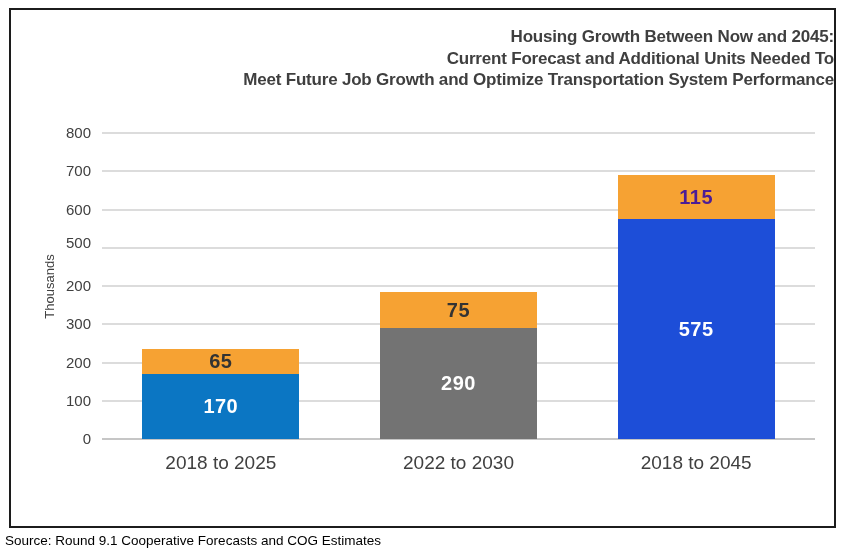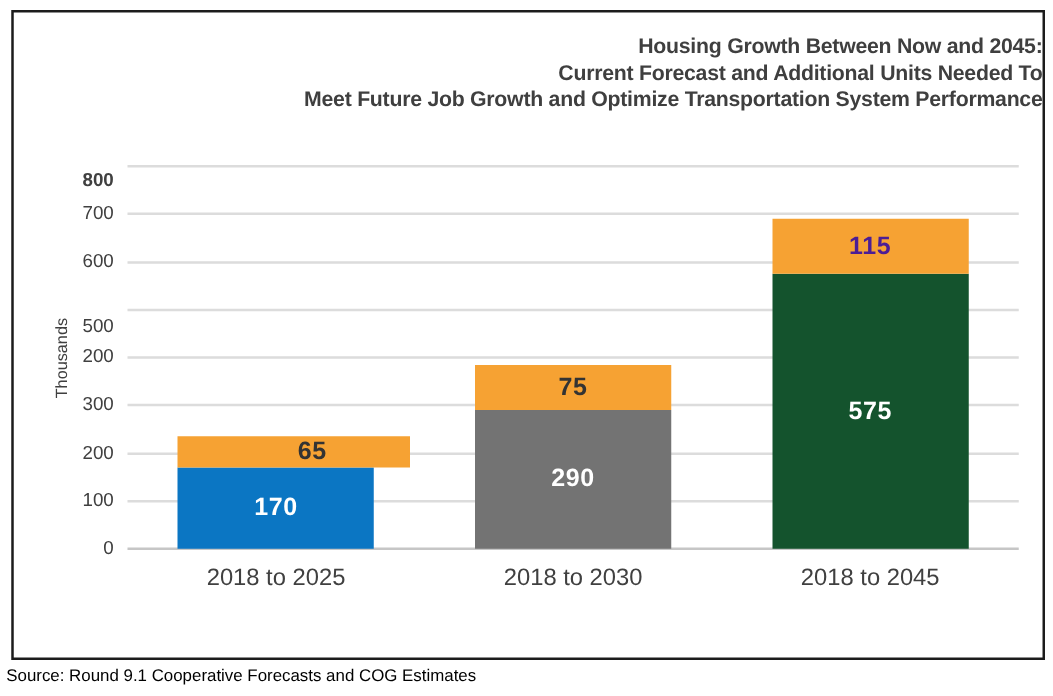--- a/index.html
+++ b/index.html
@@ -129,42 +129,42 @@
       <div class="ytick-label" style="top: 306px;">0</div>
       <div class="gridline" style="top: 266.75px;"></div>
       <div class="ytick-label" style="top: 267.75px; text-align: right;">100</div>
       <div class="gridline" style="top: 228.5px;"></div>
       <div class="ytick-label" style="top: 229.5px;">200</div>
       <div class="gridline" style="top: 190.25px;"></div>
       <div class="ytick-label" style="top: 191.25px;">300</div>
       <div class="gridline" style="top: 152px;"></div>
       <div class="ytick-label" style="top: 153px;">200</div>
       <div class="gridline" style="top: 113.75px;"></div>
-      <div class="ytick-label" style="top: 129px;">500</div>
+      <div class="ytick-label" style="top: 110px;">500</div>
       <div class="gridline" style="top: 75.5px;"></div>
       <div class="ytick-label" style="top: 76.5px;">600</div>
       <div class="gridline" style="top: 37.25px;"></div>
       <div class="ytick-label" style="top: 38.25px;">700</div>
       <div class="gridline" style="top: -1px;"></div>
-      <div class="ytick-label" style="top: 12px; font-weight: bold;">800</div>
+      <div class="ytick-label" style="top: 0px;">800</div>
       <div class="segment" style="left: 40.4033px; width: 156.86px; bottom: 0px; height: 65.025px; background: rgb(11, 118, 195);">
         <div class="seg-label" style="color: rgb(255, 255, 255);">170</div>
       </div>
-      <div class="segment" style="left: 40.4033px; width: 156.86px; bottom: 65.025px; height: 24.8625px; background: rgb(246, 162, 51); padding-left: 29px;">
+      <div class="segment" style="left: 40.4033px; width: 156.86px; bottom: 65.025px; height: 24.8625px; background: rgb(246, 162, 51);">
         <div class="seg-label" style="color: rgb(51, 51, 51);">65</div>
       </div>
       <div class="cat-label" style="left: 118.833px; top: 319px;">2018 to 2025</div>
       <div class="segment" style="left: 278.07px; width: 156.86px; bottom: 0px; height: 110.925px; background: #737373;">
         <div class="seg-label" style="color: rgb(255, 255, 255);">290</div>
       </div>
       <div class="segment" style="left: 278.07px; width: 156.86px; bottom: 110.925px; height: 36px; background: rgb(246, 162, 51);">
         <div class="seg-label" style="color: rgb(51, 51, 51);">75</div>
       </div>
-      <div class="cat-label" style="left: 356.5px; top: 319px;">2018 to 2030</div>
-      <div class="segment" style="left: 515.737px; width: 156.86px; bottom: 0px; height: 219.938px; background: #14532d;">
+      <div class="cat-label" style="left: 356.5px; top: 319px;">2022 to 2030</div>
+      <div class="segment" style="left: 515.737px; width: 156.86px; bottom: 0px; height: 219.938px; background: #1d4ed8;">
         <div class="seg-label" style="color: rgb(255, 255, 255);">575</div>
       </div>
       <div class="segment" style="left: 515.737px; width: 156.86px; bottom: 219.938px; height: 43.9875px; background: rgb(246, 162, 51);">
         <div class="seg-label" style="color: #4c1d95;">115</div>
       </div>
       <div class="cat-label" style="left: 594.167px; top: 319px;">2018 to 2045</div>
     </div>
 
 </div>
 

